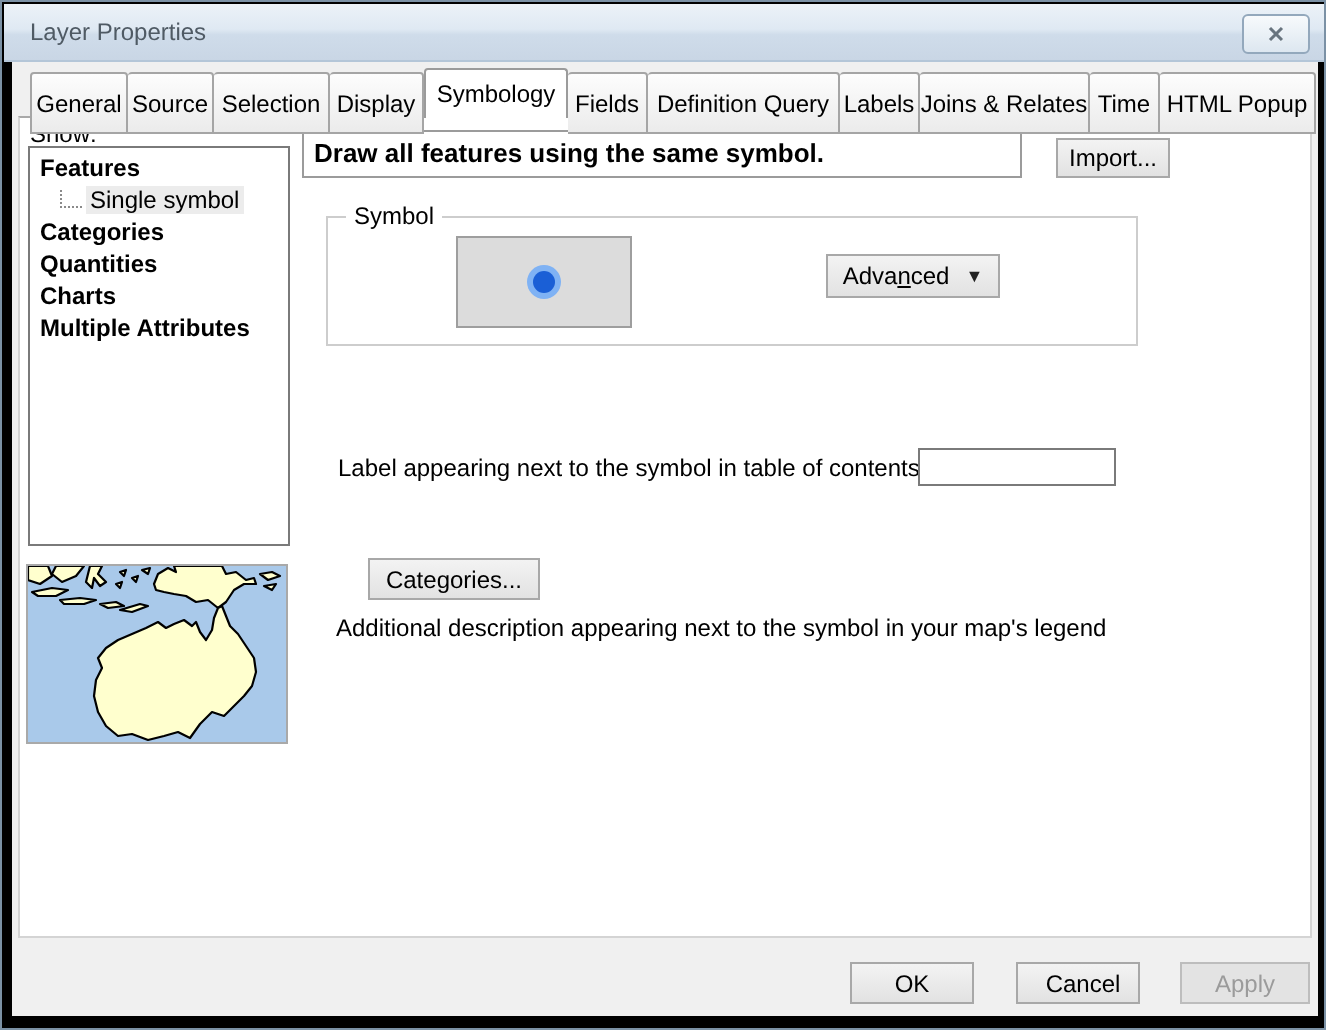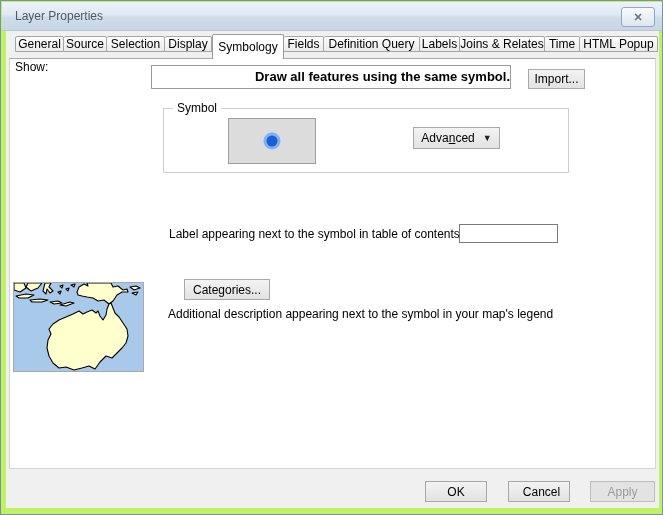--- a/index.html
+++ b/index.html
@@ -1,19 +1,19 @@
 <!DOCTYPE html>
 <html><head>
 <meta charset="utf-8">
 <style>
   html,body{margin:0;padding:0;background:#ffffff;}
   *{box-sizing:border-box;font-family:"Liberation Sans",sans-serif;}
   #window{
     position:relative;width:663px;height:515px;
-    background:#bef264;border:1px solid #7b91a5;overflow:hidden;
+    background:#000000;border:1px solid #7b91a5;overflow:hidden;
   }
   
   .titlebar{
     position:absolute;left:1px;top:1px;width:661px;height:29px;
     background:linear-gradient(180deg,#ecf2f8 0%,#dfe9f3 45%,#cfdcea 55%,#c9d6e5 100%);
     border-bottom:1px solid #b4c6d8;
   }
   .title-text{
     position:absolute;left:13px;top:0;height:29px;line-height:29px;
     font-size:12px;color:#4f5a64;
@@ -26,21 +26,21 @@
     font-size:11px;font-weight:bold;color:#68747e;cursor:default;
   }
   
   .client{
     position:absolute;left:5px;top:30px;width:653px;height:477px;
     background:#f0f0f0;
   }
   
   .tabstrip{position:absolute;left:9px;top:5px;height:22px;display:flex;z-index:2;}
   .tab{
-    height:16px;display:flex;align-items:center;justify-content:center;
+    height:31px;display:flex;align-items:center;justify-content:center;
     font-size:12px;color:#000;
     background:linear-gradient(180deg,#fdfdfd,#ebebeb);
     border:1px solid #a5a5a5;border-left:none;
     border-radius:2px 2px 0 0;cursor:default;white-space:nowrap;
   }
   .tab:first-child{border-left:1px solid #a5a5a5;}
   .tab.active{
     margin-top:-2px;height:25px;background:#ffffff;
     border:1px solid #9b9b9b;border-bottom:none;z-index:3;
   }
@@ -65,21 +65,21 @@
   }
   .sel-hl{background:#ececec;padding:0 2px;}
   .map-preview{
     left:7px;top:251px;width:131px;height:90px;
     border:1px solid #a9a9a9;overflow:hidden;background:#a9c9ea;
   }
   
   .headerbox{
     left:145px;top:34px;width:360px;height:24px;background:#fff;
     border:1px solid #9b9b9b;line-height:22px;padding-left:5px;
-    font-size:13px;font-weight:bold;color:#000;white-space:nowrap;text-align:right;
+    font-size:13px;font-weight:bold;color:#000;white-space:nowrap;
   }
   
   .btn{
     display:flex;align-items:center;justify-content:center;
     font-size:12px;color:#000;
     background:linear-gradient(180deg,#f3f3f3,#e2e2e2);
     border:1px solid #a8a8a8;cursor:default;white-space:nowrap;margin-left:12px;
   }
   .btn.disabled{color:#9b9b9b;background:#e3e3e3;border-color:#bdbdbd;}
   .import-btn{left:510px;top:38px;width:57px;height:20px;}
@@ -135,20 +135,28 @@
       <div class="tab" style="width:40px">Fields</div>
       <div class="tab" style="width:96px">Definition Query</div>
       <div class="tab" style="width:40px">Labels</div>
       <div class="tab" style="width:85px">Joins &amp; Relates</div>
       <div class="tab" style="width:35px">Time</div>
       <div class="tab" style="width:78px">HTML Popup</div>
     </div>
 
     <div class="layer show-label">Show:</div>
 
+    <div class="layer listbox">
+      <div class="list-row bold"><span>Features</span></div>
+      <div class="list-row"><span class="tree"></span><span class="sel-hl">Single symbol</span></div>
+      <div class="list-row bold"><span>Categories</span></div>
+      <div class="list-row bold"><span>Quantities</span></div>
+      <div class="list-row bold"><span>Charts</span></div>
+      <div class="list-row bold"><span>Multiple Attributes</span></div>
+    </div>
 
     <div class="layer map-preview">
       <svg width="129" height="88" viewBox="0 0 129 88">
         <rect x="0" y="0" width="129" height="88" fill="#a9c9ea"></rect>
         <g stroke="#000000" stroke-width="1.1" stroke-linejoin="round">
           <polygon points="0,0 10,0 12,5 6,9 0,7" fill="#ffffce"></polygon>
           <polygon points="14,0 28,0 24,5 17,8 12,4" fill="#ffffce"></polygon>
           <polygon points="31,0 37,0 35,4 39,8 36,10 33,6 32,11 29,8 30,4" fill="#ffffce"></polygon>
           <polygon points="2,13 12,11 20,12 14,15 5,15" fill="#ffffce"></polygon>
           <polygon points="16,17 26,16 34,17 28,19 18,19" fill="#ffffce"></polygon>

